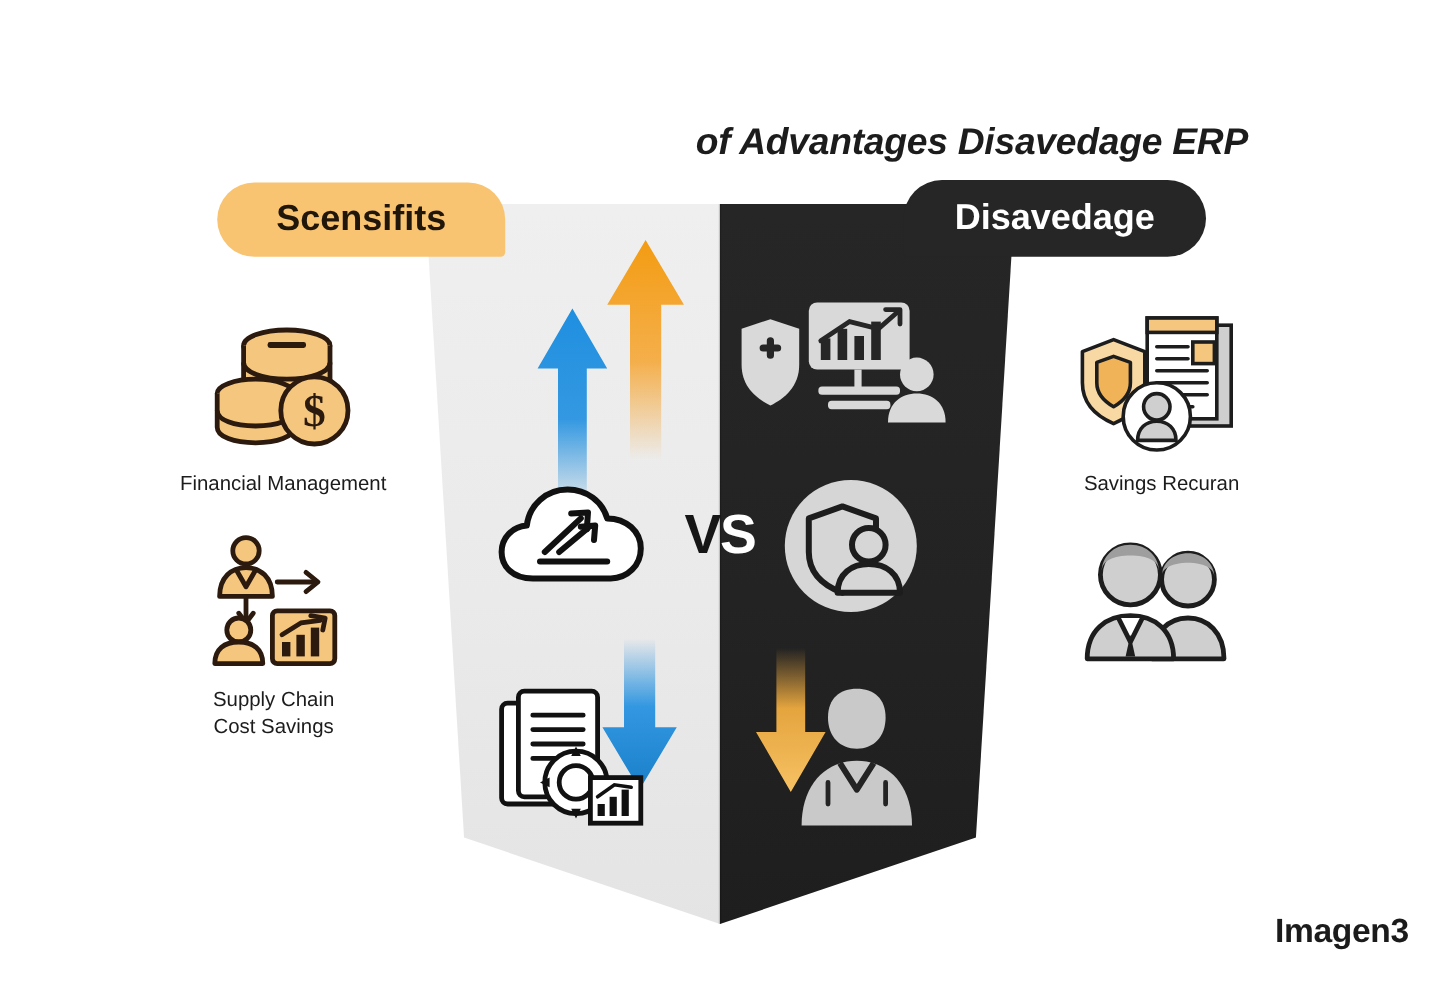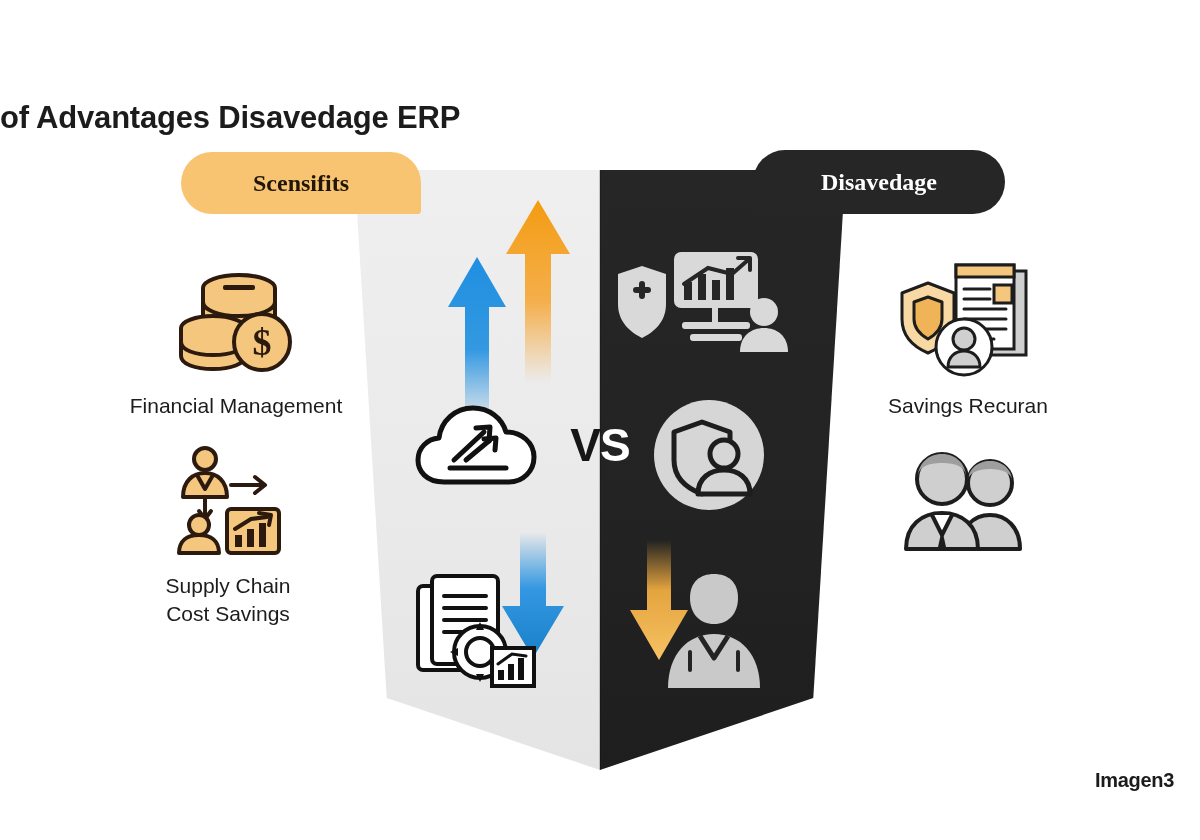--- a/index.html
+++ b/index.html
@@ -15,25 +15,26 @@
     font-family: "Liberation Sans", sans-serif;
     color: #1b1b1b;
   }
 
   
   .title {
     position: absolute;
     top: 100px;
     left: 0;
     width: 1040px;
-    text-align: left;
+    text-align: right;
     font-size: 31px;
     font-weight: bold;
     letter-spacing: -0.2px;
     color: #1c1c1c;
+    font-style: italic;
   }
 
   
   .stage {
     position: absolute;
     left: 352px;
     top: 170px;
     width: 496px;
     height: 600px;
   }
@@ -61,24 +62,23 @@
     height: 600px;
     background: rgba(0,0,0,0.18);
   }
 
   
   .pill {
     position: absolute;
     display: flex;
     align-items: center;
     justify-content: center;
-    font-size: 24px;
+    font-size: 30px;
     font-weight: bold;
     border-radius: 34px;
-    font-family: Liberation Serif, serif;
   }
   .pill-benefits {
     left: 181px;
     top: 152px;
     width: 240px;
     height: 62px;
     background: #f8c471;
     color: #20160a;
     border-radius: 32px 32px 4px 32px;
   }
@@ -116,21 +116,21 @@
     text-align: center;
   }
   .feature .icon-wrap {
     height: 118px;
     display: flex;
     align-items: center;
     justify-content: center;
   }
   .feature .caption {
     margin-top: 12px;
-    font-size: 21px;
+    font-size: 17px;
     line-height: 1.35;
     color: #1c1c1c;
   }
   .f-left-1  { left: 96px;  top: 262px; }
   .f-left-2  { left: 88px;  top: 442px; }
   .f-right-1 { left: 828px; top: 262px; }
   .f-right-2 { left: 822px; top: 442px; }
 
   
   .center-icon {
@@ -152,21 +152,21 @@
   .a-up-blue   { left: 446px; top: 255px; width: 62px; height: 170px; }
   .a-up-amber  { left: 504px; top: 198px; width: 68px; height: 185px; }
   .a-dn-blue   { left: 500px; top: 532px; width: 66px; height: 128px; }
   .a-dn-amber  { left: 628px; top: 540px; width: 62px; height: 122px; }
 
   
   .watermark {
     position: absolute;
     right: 26px;
     bottom: 48px;
-    font-size: 20px;
+    font-size: 28px;
     font-weight: bold;
     color: #1b1b1b;
     letter-spacing: -0.3px;
   }
 </style>
 </head>
 <body>
 
 <div class="title">of Advantages Disavedage ERP</div>
 

